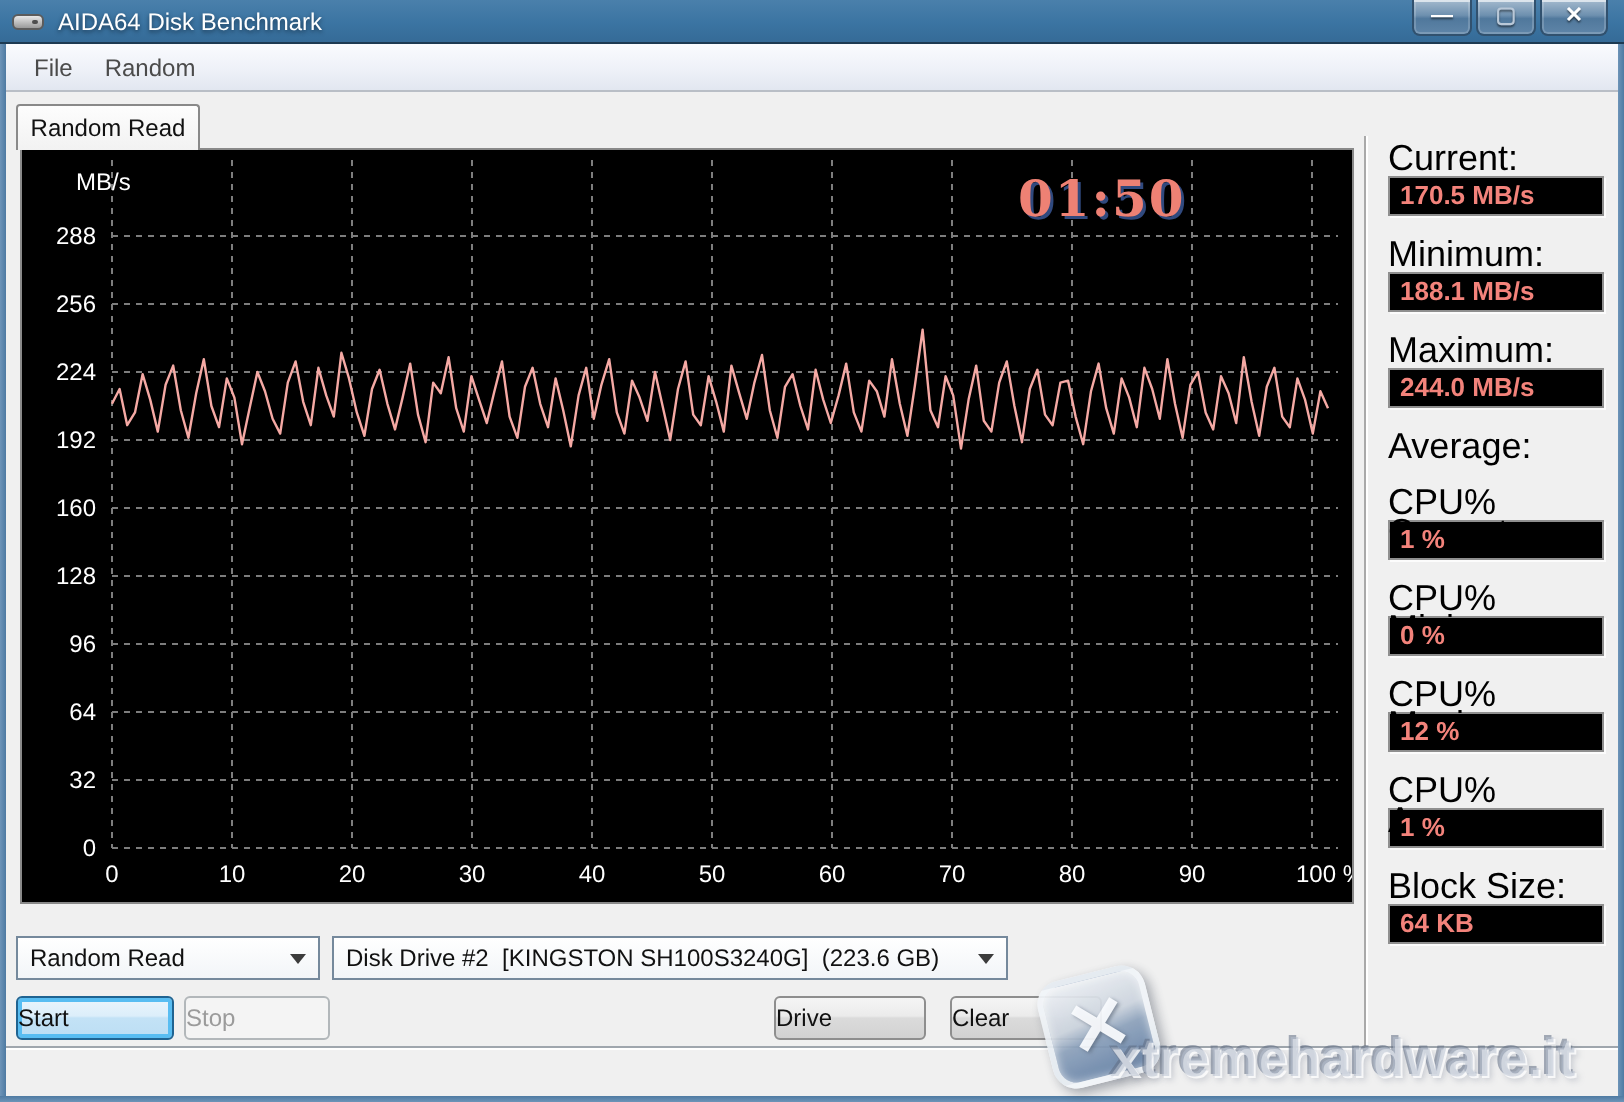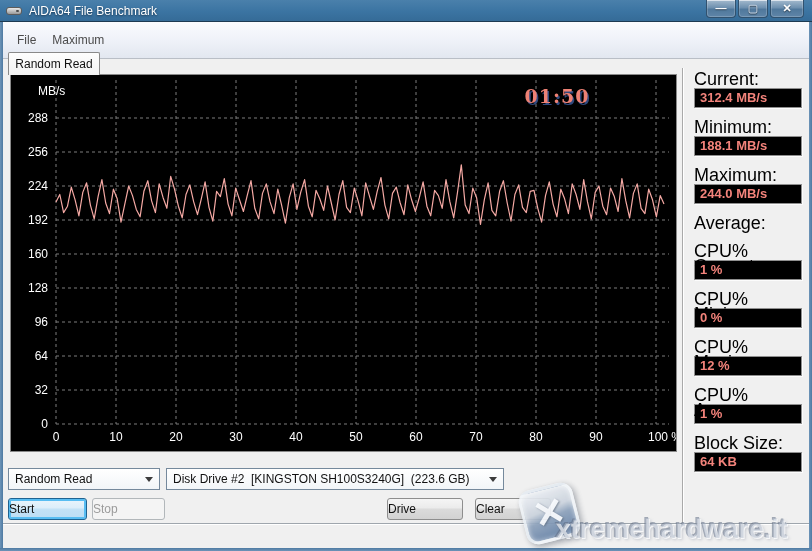--- a/index.html
+++ b/index.html
@@ -28,37 +28,37 @@
   .winbtn.max span{color:#b9c8d8;}
   .winbtn span{text-shadow:0 1px 1px rgba(0,0,0,.5);font-weight:bold;}
   
   .frame-l,.frame-r{position:absolute;top:22px;bottom:0;width:3px;
     background:linear-gradient(90deg,#6d94b8,#4e7aa2);}
   .frame-l{left:0;} .frame-r{right:0;}
   .frame-b{position:absolute;left:0;right:0;bottom:0;height:3px;
     background:linear-gradient(180deg,#4e7aa2,#6d94b8);}
   .client{position:absolute;left:3px;right:3px;top:22px;bottom:3px;background:#f0f0f0;}
   
-  .menubar{position:absolute;left:0;right:0;top:0;height:37px;
+  .menubar{position:absolute;left:0;right:0;top:0;height:24px;
     background:linear-gradient(180deg,#fafbfe 0%,#eef1f8 55%,#e2e7f0 100%);
     border-bottom:1px solid #b9bec6;display:flex;align-items:center;padding-left:6px;}
   .menu-item{font-size:12px;color:#4b4b4b;padding:2px 8px;cursor:default;}
   
   .tab{position:absolute;left:5px;top:30px;width:92px;height:23px;z-index:3;
     background:linear-gradient(180deg,#fdfdfd,#f2f2f2);
     border:1px solid #898989;border-bottom:none;border-radius:2px 2px 0 0;
     font-size:12px;color:#111;text-align:center;line-height:22px;}
   
   .chart-panel{position:absolute;left:7px;top:52px;width:667px;height:378px;
     background:#000;border:1px solid #898989;z-index:1;}
   #chart-svg{position:absolute;left:0;top:0;}
   #chart-svg text{fill:#fff;font:12px "Liberation Sans",sans-serif;}
   #chart-svg .grid{stroke:#7d7d7d;stroke-width:1;stroke-dasharray:3 3;}
-  .timer{position:absolute;left:498px;top:10px;width:96px;text-align:center;
-    font-family:"DejaVu Serif",serif;font-weight:bold;font-size:19px;letter-spacing:1px;
+  .timer{position:absolute;left:498px;top:10px;width:96px;
+    font-family:"DejaVu Serif",serif;font-weight:bold;font-size:25px;letter-spacing:1px;
     color:#ee8174;text-shadow:1.5px 1.5px 0 rgba(56,86,148,.85);}
   
   .right-groove{position:absolute;left:679px;top:46px;width:2px;height:462px;
     border-left:1px solid #a9a9a9;border-right:1px solid #fff;}
   .stats{position:absolute;left:691px;top:50px;width:108px;}
   .stat{margin-bottom:12px;}
   .stat.gap{margin-top:11px;}
   .stat-label{font-size:18px;color:#000;height:16px;line-height:15px;}
   .stat-value{height:20px;background:#000;border:1px solid #8f8f8f;
     box-shadow:1px 1px 0 rgba(255,255,255,.8);
@@ -102,37 +102,37 @@
 </style>
 </head>
 <body>
 
 <div class="window">
 
   <div class="titlebar">
     <span class="app-icon">
         <span class="disk"></span>
       </span>
-    <span class="title-text">AIDA64 File Benchmark</span>
+    <span class="title-text">AIDA64 Disk Benchmark</span>
   </div>
   <div class="winbtns">
     <div class="winbtn"><span>—</span></div>
     <div class="winbtn max"><span>▢</span></div>
     <div class="winbtn close"><span>✕</span></div>
   </div>
 
   <div class="frame-l"></div>
   <div class="frame-r"></div>
   <div class="frame-b"></div>
 
   <div class="client">
 
     <div class="menubar">
       <span class="menu-item">File</span>
-      <span class="menu-item">Maximum</span>
+      <span class="menu-item">Random</span>
     </div>
 
     <div class="tab">Random Read</div>
 
     <div class="chart-panel">
       <svg id="chart-svg" width="665" height="376" viewBox="0 0 665 376">
           <line x1="45" x2="45" y1="5" y2="349" class="grid"></line>
           <text x="45" y="366" text-anchor="middle">0</text>
           <line x1="105" x2="105" y1="5" y2="349" class="grid"></line>
           <text x="105" y="366" text-anchor="middle">10</text>
@@ -178,21 +178,21 @@
           <polyline points="45.0,126.9 48.8,119.5 52.6,137.6 56.5,131.2 60.3,112.1 64.1,124.8 67.9,140.8 71.8,117.4 75.6,107.8 79.4,130.1 83.2,143.9 87.1,121.6 90.9,104.6 94.7,128.0 98.5,138.6 102.4,114.2 106.2,123.8 110.0,147.1 113.8,129.1 117.7,111.0 121.5,120.6 125.3,134.4 129.1,141.8 132.9,116.3 136.8,105.7 140.6,125.9 144.4,137.6 148.2,108.9 152.1,122.7 155.9,133.3 159.7,101.4 163.5,114.2 167.4,131.2 171.2,142.9 175.0,119.5 178.8,109.9 182.7,126.9 186.5,139.7 190.3,123.8 194.1,106.8 198.0,132.3 201.8,146.1 205.6,116.3 209.4,121.6 213.3,103.6 217.1,129.1 220.9,140.8 224.7,113.1 228.5,124.8 232.4,136.5 236.2,120.6 240.0,105.7 243.8,133.3 247.7,143.9 251.5,118.4 255.3,108.9 259.1,126.9 263.0,138.6 266.8,114.2 270.6,130.1 274.4,148.2 278.3,122.7 282.1,108.9 285.9,134.4 289.7,117.4 293.6,104.6 297.4,131.2 301.2,141.8 305.0,115.3 308.8,123.8 312.7,135.4 316.5,111.0 320.3,128.0 324.1,145.0 328.0,119.5 331.8,105.7 335.6,132.3 339.4,137.6 343.3,113.1 347.1,125.9 350.9,140.8 354.7,107.8 358.6,121.6 362.4,134.4 366.2,116.3 370.0,102.5 373.9,130.1 377.7,143.9 381.5,118.4 385.3,112.1 389.2,128.0 393.0,139.7 396.8,109.9 400.6,124.8 404.4,136.5 408.3,122.7 412.1,106.8 415.9,131.2 419.7,140.8 423.6,115.3 427.4,120.6 431.2,133.3 435.0,104.6 438.9,126.9 442.7,142.9 446.5,117.4 450.3,89.8 454.2,130.1 458.0,138.6 461.8,113.1 465.6,122.7 469.5,149.3 473.3,124.8 477.1,107.8 480.9,135.4 484.7,140.8 488.6,116.3 492.4,105.7 496.2,128.0 500.0,146.1 503.9,119.5 507.7,109.9 511.5,132.3 515.3,137.6 519.2,116.3 523.0,115.3 526.8,133.3 530.6,147.1 534.5,120.6 538.3,106.8 542.1,129.1 545.9,141.8 549.8,114.2 553.6,123.8 557.4,138.6 561.2,108.9 565.1,119.5 568.9,134.4 572.7,104.6 576.5,126.9 580.3,143.9 584.2,117.4 588.0,111.0 591.8,131.2 595.6,139.7 599.5,113.1 603.3,121.6 607.1,136.5 610.9,103.6 614.8,125.9 618.6,142.9 622.4,118.4 626.2,108.9 630.1,133.3 633.9,138.6 637.7,114.2 641.5,124.8 645.4,141.8 649.2,120.6 653.0,129.1" fill="none" stroke="#f5a9a4" stroke-width="1.2" stroke-linejoin="round"></polyline>
         </svg>
       <div class="timer">01:50</div>
     </div>
 
     <div class="right-groove"></div>
 
     <div class="stats">
       <div class="stat">
         <div class="stat-label">Current:</div>
-        <div class="stat-value">312.4 MB/s</div>
+        <div class="stat-value">170.5 MB/s</div>
       </div>
       <div class="stat">
         <div class="stat-label">Minimum:</div>
         <div class="stat-value">188.1 MB/s</div>
       </div>
       <div class="stat">
         <div class="stat-label">Maximum:</div>
         <div class="stat-value">244.0 MB/s</div>
       </div>
       <div class="stat">

